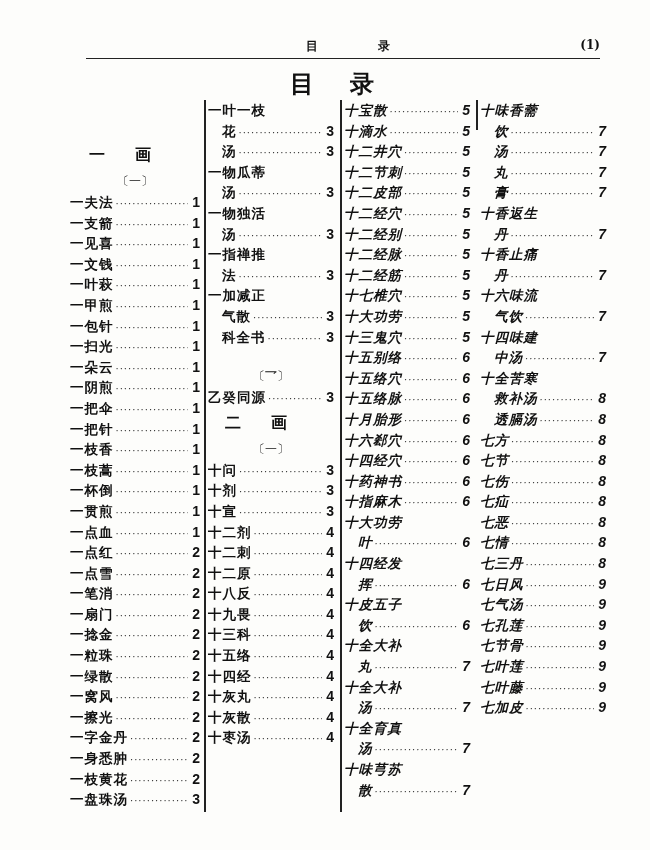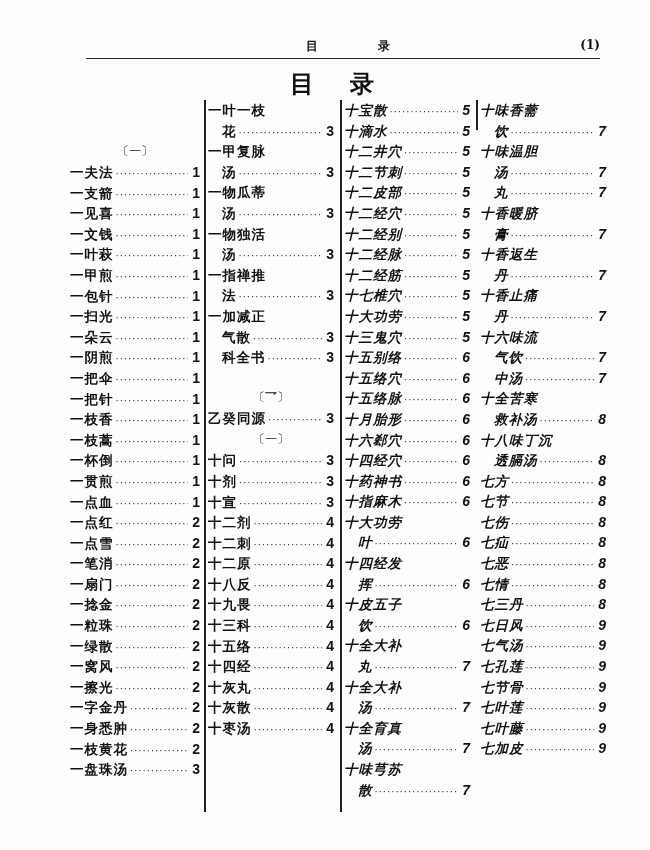--- a/index.html
+++ b/index.html
@@ -47,20 +47,21 @@
   <span class="rh-page">(1)</span>
 </div>
 
 <div class="main-title">目录</div>
 
 <div class="vline" style="left:204px; top:100px; height:712px;"></div>
 <div class="vline" style="left:340px; top:100px; height:712px;"></div>
 <div class="vline" style="left:476px; top:100px; height:30px;"></div>
 
 <div class="col c1" id="c1">
+  <div class="head2">一画</div>
   <div class="sub">〔一〕</div>
 <div class="row">
       <span class="name">一夫法</span>
       <span class="dots"></span>
       <span class="pg">1</span>
     </div>
     <div class="row">
       <span class="name">一支箭</span>
       <span class="dots"></span>
       <span class="pg">1</span>
@@ -208,23 +209,20 @@
   </div>
 <div class="col c2" id="c2">
     <div class="row">
       <span class="name">一叶一枝</span>
     </div>
     <div class="row cont">
       <span class="name">花</span>
       <span class="dots"></span>
       <span class="pg">3</span>
     </div>
-    <div class="row">
-      <span class="name">一甲复脉</span>
-    </div>
     <div class="row cont">
       <span class="name">汤</span>
       <span class="dots"></span>
       <span class="pg">3</span>
     </div>
     <div class="row">
       <span class="name">一物瓜蒂</span>
     </div>
     <div class="row cont">
       <span class="name">汤</span>
@@ -260,20 +258,21 @@
       <span class="dots"></span>
       <span class="pg">3</span>
     </div>
     <div class="spacer"></div>
     <div class="sub">〔乛〕</div>
     <div class="row">
       <span class="name">乙癸同源</span>
       <span class="dots"></span>
       <span class="pg">3</span>
     </div>
+    <div class="head2">二画</div>
     <div class="sub">〔一〕</div>
     <div class="row">
       <span class="name">十问</span>
       <span class="dots"></span>
       <span class="pg">3</span>
     </div>
     <div class="row">
       <span class="name">十剂</span>
       <span class="dots"></span>
       <span class="pg">3</span>
@@ -499,36 +498,30 @@
   </div>
 <div class="col c4" id="c4">
     <div class="row">
       <span class="name">十味香薷</span>
     </div>
     <div class="row cont">
       <span class="name">饮</span>
       <span class="dots"></span>
       <span class="pg">7</span>
     </div>
-    <div class="row">
-      <span class="name">十味温胆</span>
-    </div>
     <div class="row cont">
       <span class="name">汤</span>
       <span class="dots"></span>
       <span class="pg">7</span>
     </div>
     <div class="row cont">
       <span class="name">丸</span>
       <span class="dots"></span>
       <span class="pg">7</span>
     </div>
-    <div class="row">
-      <span class="name">十香暖脐</span>
-    </div>
     <div class="row cont">
       <span class="name">膏</span>
       <span class="dots"></span>
       <span class="pg">7</span>
     </div>
     <div class="row">
       <span class="name">十香返生</span>
     </div>
     <div class="row cont">
       <span class="name">丹</span>
@@ -544,35 +537,35 @@
       <span class="pg">7</span>
     </div>
     <div class="row">
       <span class="name">十六味流</span>
     </div>
     <div class="row cont">
       <span class="name">气饮</span>
       <span class="dots"></span>
       <span class="pg">7</span>
     </div>
+    <div class="row">
+      <span class="name">十四味建</span>
+    </div>
     <div class="row cont">
       <span class="name">中汤</span>
       <span class="dots"></span>
       <span class="pg">7</span>
     </div>
     <div class="row">
       <span class="name">十全苦寒</span>
     </div>
     <div class="row cont">
       <span class="name">救补汤</span>
       <span class="dots"></span>
       <span class="pg">8</span>
-    </div>
-    <div class="row">
-      <span class="name">十八味丁沉</span>
     </div>
     <div class="row cont">
       <span class="name">透膈汤</span>
       <span class="dots"></span>
       <span class="pg">8</span>
     </div>
     <div class="row">
       <span class="name">七方</span>
       <span class="dots"></span>
       <span class="pg">8</span>

